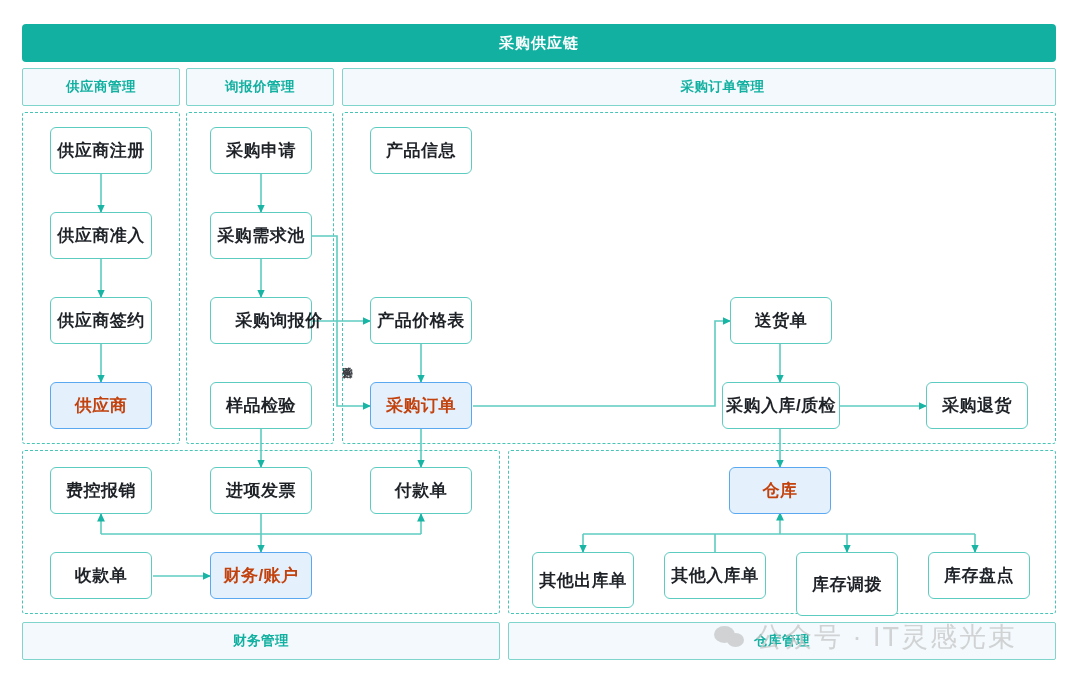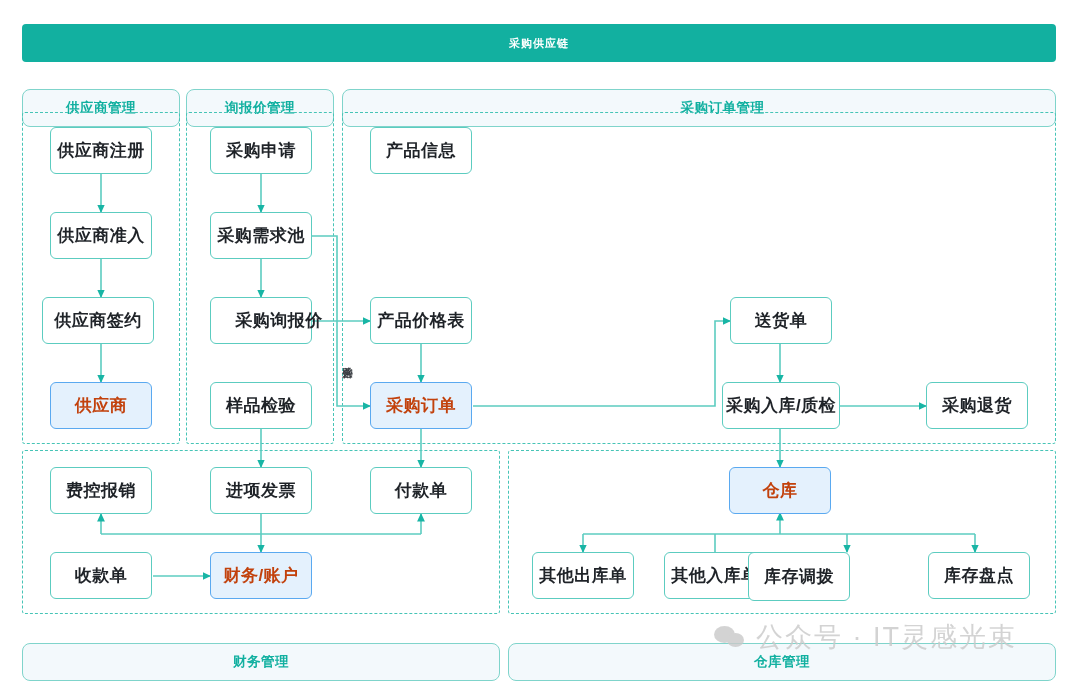--- a/index.html
+++ b/index.html
@@ -18,37 +18,36 @@
 
   
   .title-bar{
     position:absolute;
     left:22px; top:24px;
     width:1034px; height:38px;
     background:#12b0a0;
     border-radius:4px;
     display:flex; align-items:center; justify-content:center;
     color:#ffffff;
-    font-size:11px; font-weight:bold;
+    font-size:15px; font-weight:bold;
     letter-spacing:1px;
   }
 
   
   .sec-head{
     position:absolute;
     height:38px;
     background:#f3f9fc;
     border:1px solid #7fd4cb;
-    border-radius:8px;
+    border-radius:2px;
     display:flex; align-items:center; justify-content:center;
     color:#12b0a0;
     font-size:13.5px; font-weight:bold;
     letter-spacing:.5px;
     box-sizing:border-box;
-    margin-top:21px;
   }
 
   
   .group{
     position:absolute;
     border:1.5px dashed #46c4b6;
     border-radius:3px;
     box-sizing:border-box;
     background:transparent;
   }
@@ -187,21 +186,21 @@
       <path d="M583,534 L975,534"></path>
       <path d="M583,534 L583,552" marker-end="url(#ah)"></path>
       <path d="M715,534 L715,552"></path>
       <path d="M847,534 L847,552" marker-end="url(#ah)"></path>
       <path d="M975,534 L975,552" marker-end="url(#ah)"></path>
     </g>
   </svg>
 
   <div class="node" style="left:50px;  top:127px; width:102px; height:47px;">供应商注册</div>
   <div class="node" style="left:50px;  top:212px; width:102px; height:47px;">供应商准入</div>
-  <div class="node" style="left:42px;  top:297px; width:112px; height:47px;">供应商签约</div>
+  <div class="node" style="left:50px;  top:297px; width:102px; height:47px;">供应商签约</div>
   <div class="node hl" style="left:50px; top:382px; width:102px; height:47px;">供应商</div>
 
   <div class="node" style="left:210px; top:212px; width:102px; height:47px;">采购需求池</div>
   <div class="node" style="left:210px; top:127px; width:102px; height:47px;">采购申请</div>
   <div class="node" style="left:210px; top:297px; width:102px; height:47px;padding-left:36px;">采购询报价</div>
   <div class="node" style="left:210px; top:382px; width:102px; height:47px;">样品检验</div>
 
   <div class="vlabel" style="left:340px; top:358px;">合并采购</div>
 
   <div class="node" style="left:370px; top:127px; width:102px; height:47px;">产品信息</div>
@@ -212,23 +211,23 @@
   <div class="node" style="left:722px; top:382px; width:118px; height:47px;">采购入库/质检</div>
   <div class="node" style="left:926px; top:382px; width:102px; height:47px;">采购退货</div>
 
   <div class="node" style="left:50px;  top:467px; width:102px; height:47px;">费控报销</div>
   <div class="node" style="left:210px; top:467px; width:102px; height:47px;">进项发票</div>
   <div class="node" style="left:370px; top:467px; width:102px; height:47px;">付款单</div>
   <div class="node" style="left:50px;  top:552px; width:102px; height:47px;">收款单</div>
   <div class="node hl" style="left:210px; top:552px; width:102px; height:47px;text-align:center;">财务/账户</div>
 
   <div class="node hl" style="left:729px; top:467px; width:102px; height:47px;">仓库</div>
-  <div class="node" style="left:532px; top:552px; width:102px; height:47px;">其他出库单</div>
+  <div class="node" style="left:532px; top:552px; width:102px; height:56px;">其他出库单</div>
   <div class="node" style="left:664px; top:552px; width:102px; height:47px;">其他入库单</div>
-  <div class="node" style="left:748px; top:552px; width:102px; height:49px;">库存调拨</div>
+  <div class="node" style="left:796px; top:552px; width:102px; height:64px;">库存调拨</div>
   <div class="node" style="left:928px; top:552px; width:102px; height:47px;">库存盘点</div>
 
   <div class="watermark">
     <div class="wm-logo">
       <span class="b1"></span>
         <span class="b2"></span>
     </div>
     <div class="wm-text">公众号 · IT灵感光束</div>
   </div>
 

